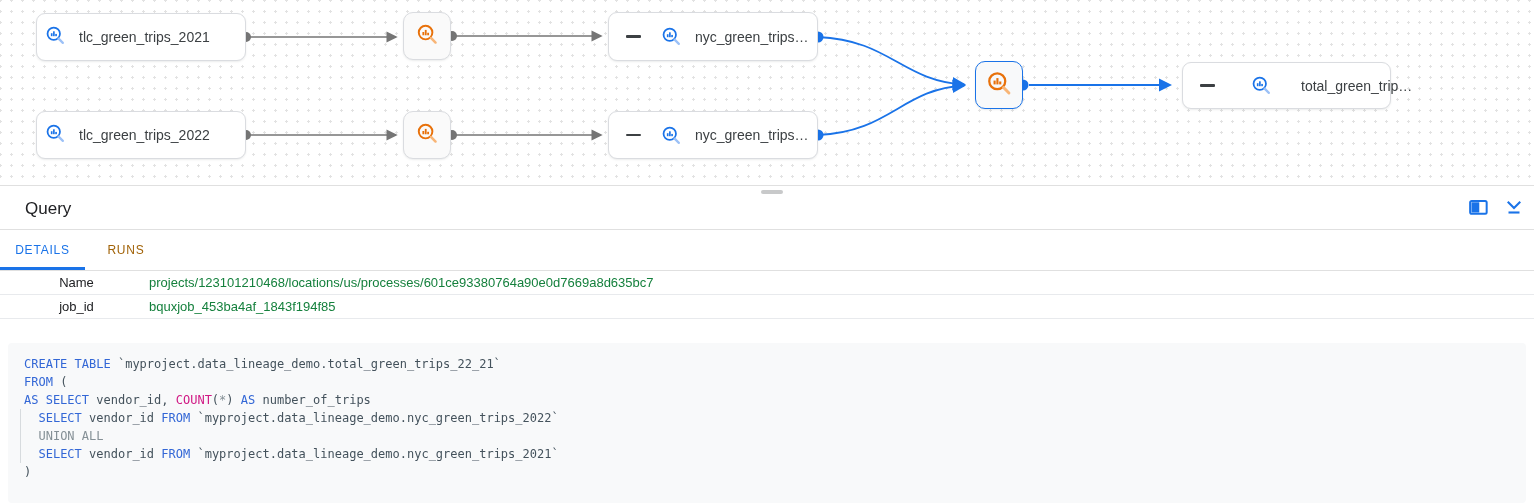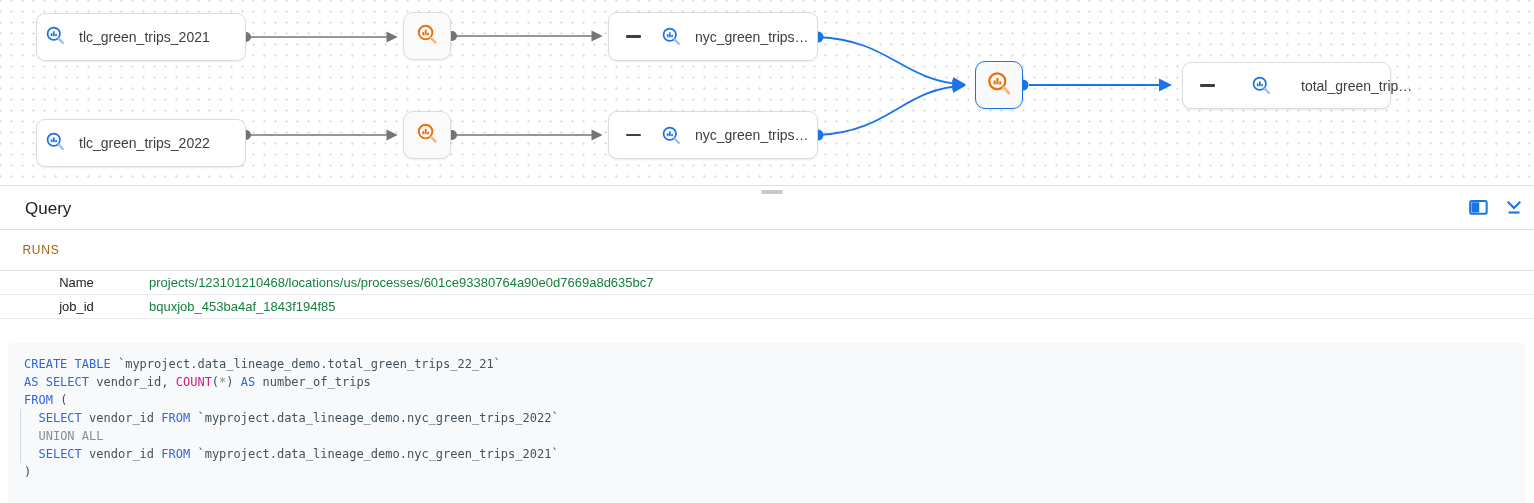--- a/index.html
+++ b/index.html
@@ -101,21 +101,21 @@
         <circle cx="10" cy="10" r="7.1" fill="none" stroke="#1a73e8" stroke-width="2"></circle>
         <path d="M15.6 15.6 L20.4 20.4" stroke="#9cc1f7" stroke-width="2.6" stroke-linecap="round"></path>
         <rect x="6.7" y="9.4" width="1.9" height="3.4" fill="#1a73e8"></rect>
         <rect x="9.2" y="7.2" width="1.9" height="5.6" fill="#1a73e8"></rect>
         <rect x="11.7" y="10.2" width="1.9" height="2.6" fill="#1a73e8"></rect>
       </svg>
     </span>
     <span class="nlabel">tlc_green_trips_2021</span>
   </div>
 
-  <div class="gnode tbl" style="left:36px;top:111px;width:210px;height:48px;margin-top:8px;">
+  <div class="gnode tbl" style="left:36px;top:111px;width:210px;height:48px;">
     <span>
       <svg width="21" height="21" viewBox="0 0 24 24">
         <circle cx="10" cy="10" r="7.1" fill="none" stroke="#1a73e8" stroke-width="2"></circle>
         <path d="M15.6 15.6 L20.4 20.4" stroke="#9cc1f7" stroke-width="2.6" stroke-linecap="round"></path>
         <rect x="6.7" y="9.4" width="1.9" height="3.4" fill="#1a73e8"></rect>
         <rect x="9.2" y="7.2" width="1.9" height="5.6" fill="#1a73e8"></rect>
         <rect x="11.7" y="10.2" width="1.9" height="2.6" fill="#1a73e8"></rect>
       </svg>
     </span>
     <span class="nlabel">tlc_green_trips_2022</span>
@@ -213,36 +213,37 @@
     </div>
     <div class="hdr-icon">
       <svg width="18" height="17" viewBox="0 0 18 17">
         <path d="M3.5 3.5 L9 9 L14.5 3.5" fill="none" stroke="#1a73e8" stroke-width="2.1" stroke-linecap="square"></path>
         <path d="M3.5 13.5 H14.5" stroke="#1a73e8" stroke-width="2.1"></path>
       </svg>
     </div>
   </div>
 
   <div class="tabs">
+    <div class="tab t1 active">DETAILS</div>
     <div class="tab t2">RUNS</div>
   </div>
 
   <div>
     <div class="detail-row">
       <div class="dlabel">Name</div>
       <div class="dvalue">projects/123101210468/locations/us/processes/601ce93380764a90e0d7669a8d635bc7</div>
     </div>
     <div class="detail-row">
       <div class="dlabel">job_id</div>
       <div class="dvalue">bquxjob_453ba4af_1843f194f85</div>
     </div>
   </div>
 
   <div class="code-block" id="sql-code">
       <div class="code-line"><span class="kw">CREATE TABLE</span><span class="pl"> </span><span class="str">`myproject.data_lineage_demo.total_green_trips_22_21`</span></div>
+      <div class="code-line"><span class="kw">FROM</span><span class="pl"> (</span></div>
       <div class="code-line"><span class="kw">AS SELECT</span><span class="pl"> vendor_id, </span><span class="fn">COUNT</span><span class="pl">(</span><span class="gr">*</span><span class="pl">) </span><span class="kw">AS</span><span class="pl"> number_of_trips</span></div>
-      <div class="code-line"><span class="kw">FROM</span><span class="pl"> (</span></div>
       <div class="code-line guided"><span class="pl">  </span><span class="kw">SELECT</span><span class="pl"> vendor_id </span><span class="kw">FROM</span><span class="pl"> </span><span class="str">`myproject.data_lineage_demo.nyc_green_trips_2022`</span></div>
       <div class="code-line guided"><span class="pl">  </span><span class="gr">UNION ALL</span></div>
       <div class="code-line guided"><span class="pl">  </span><span class="kw">SELECT</span><span class="pl"> vendor_id </span><span class="kw">FROM</span><span class="pl"> </span><span class="str">`myproject.data_lineage_demo.nyc_green_trips_2021`</span></div>
       <div class="code-line"><span class="pl">)</span></div>
     </div>
 </div>
 
 </body></html>

